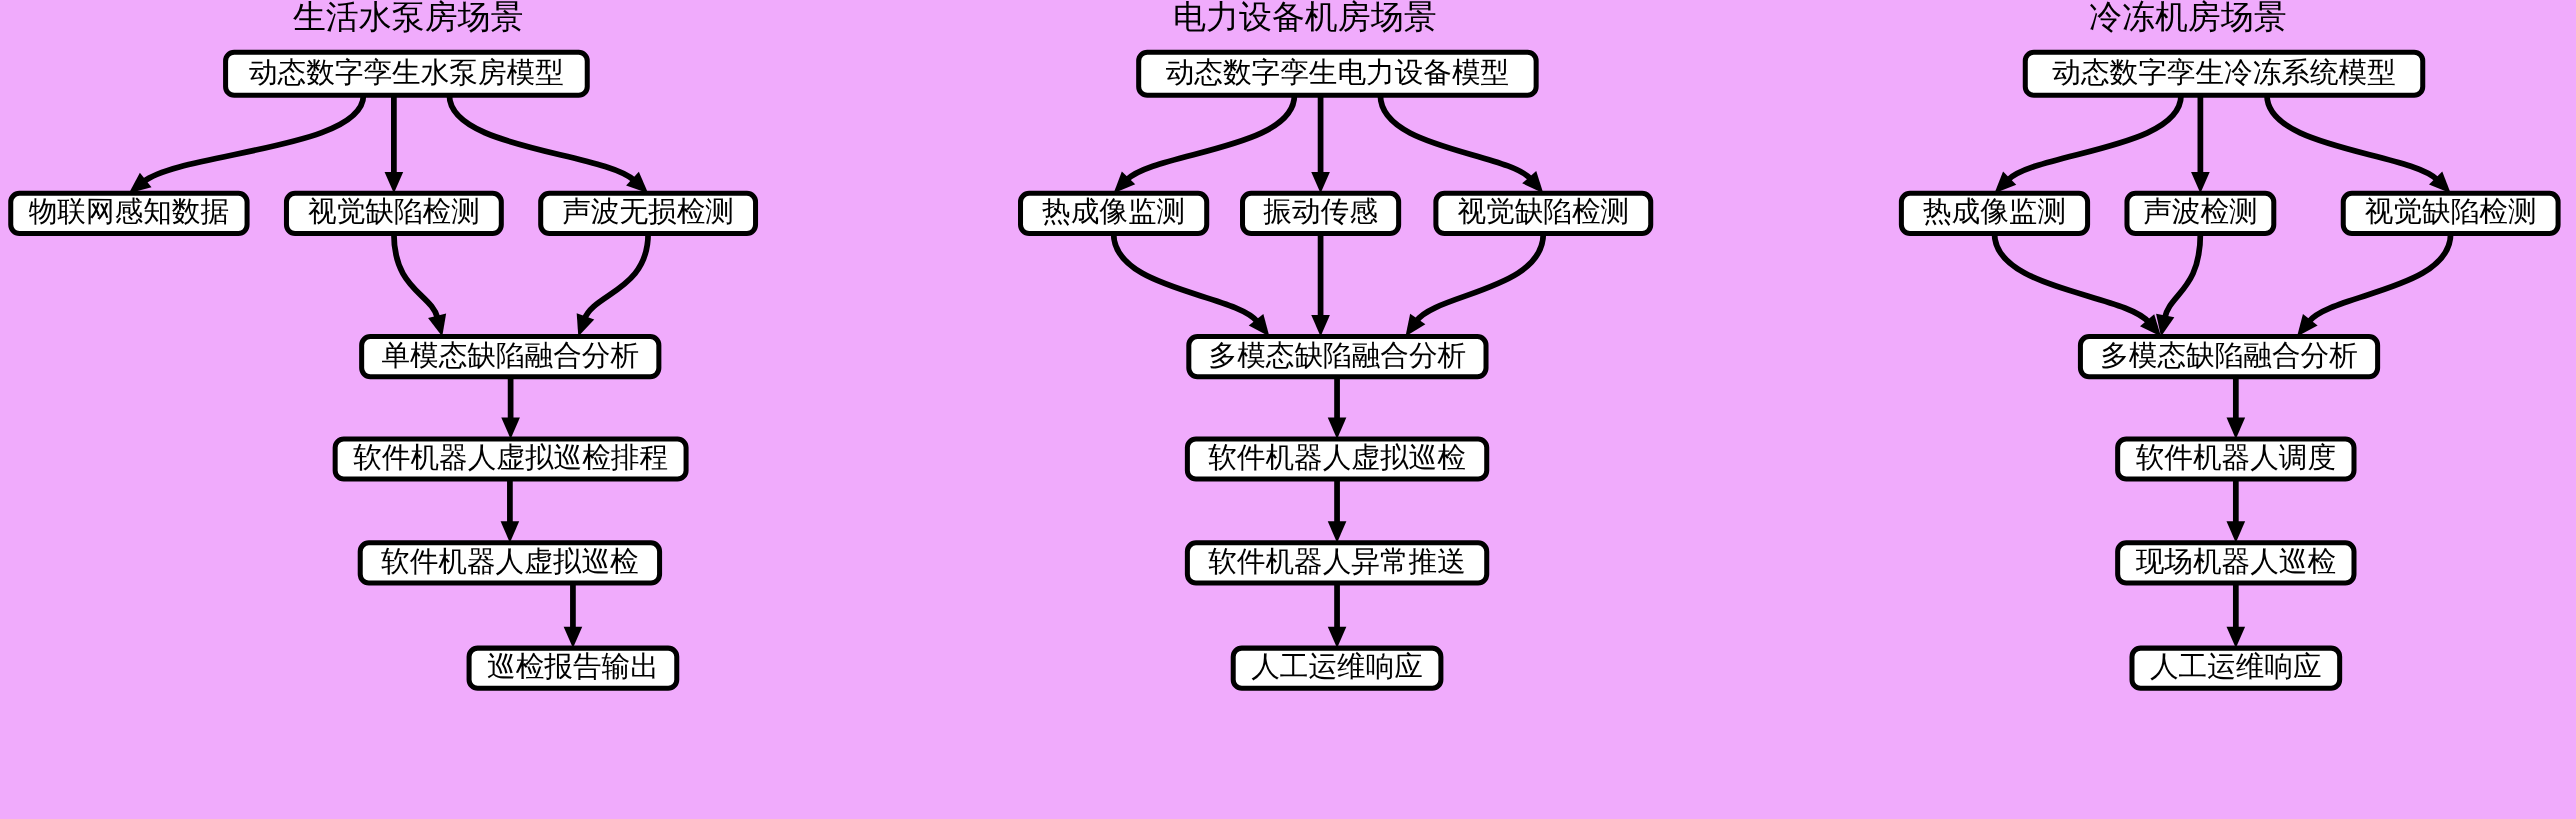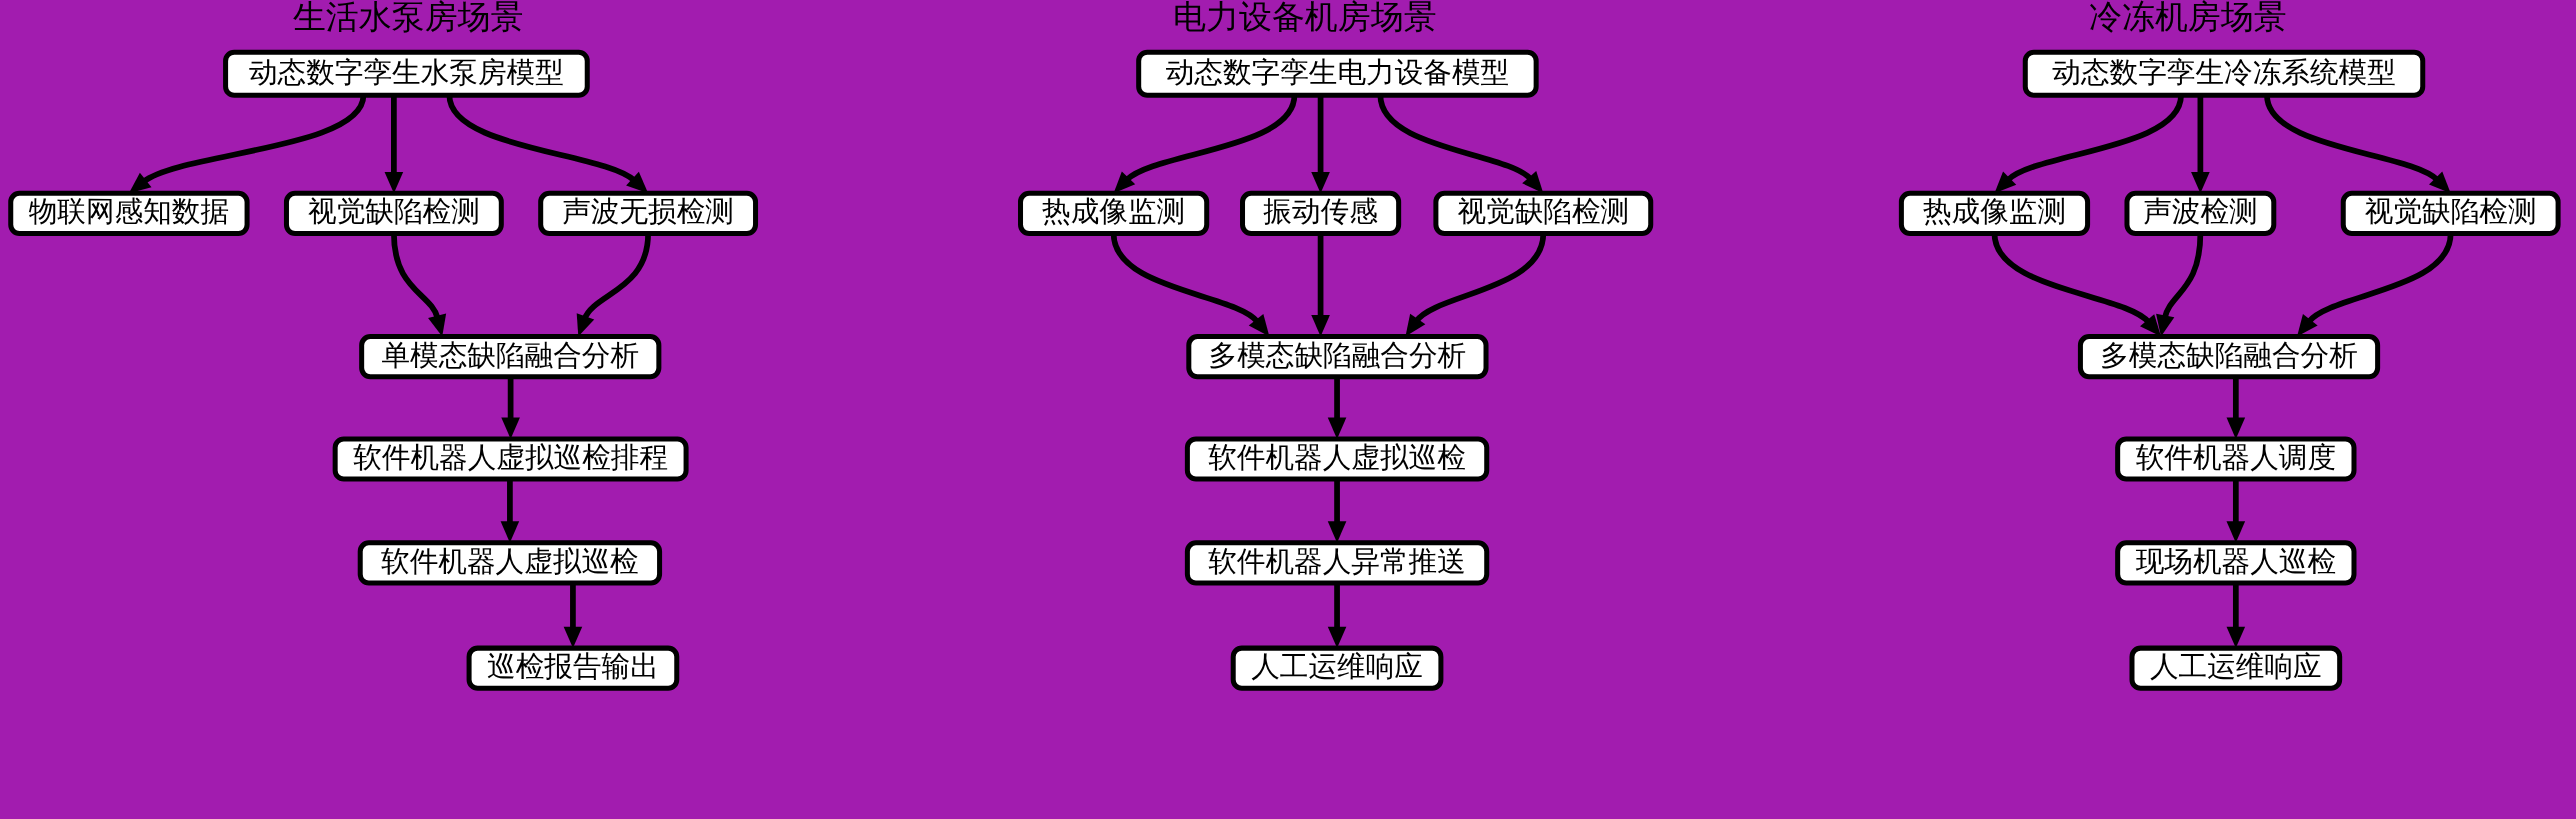--- a/index.html
+++ b/index.html
@@ -4,21 +4,21 @@
 <style>
   html, body {
     margin: 0;
     padding: 0;
     background: #ffffff;
   }
   #canvas {
     position: relative;
     width: 2576px;
     height: 820px;
-    background: #a21caf;
+    background: #f0abfc;
     overflow: hidden;
   }
   svg.diagram {
     position: absolute;
     top: 0;
     left: 0;
     width: 2576px;
     height: 820px;
   }
   .col-title {

